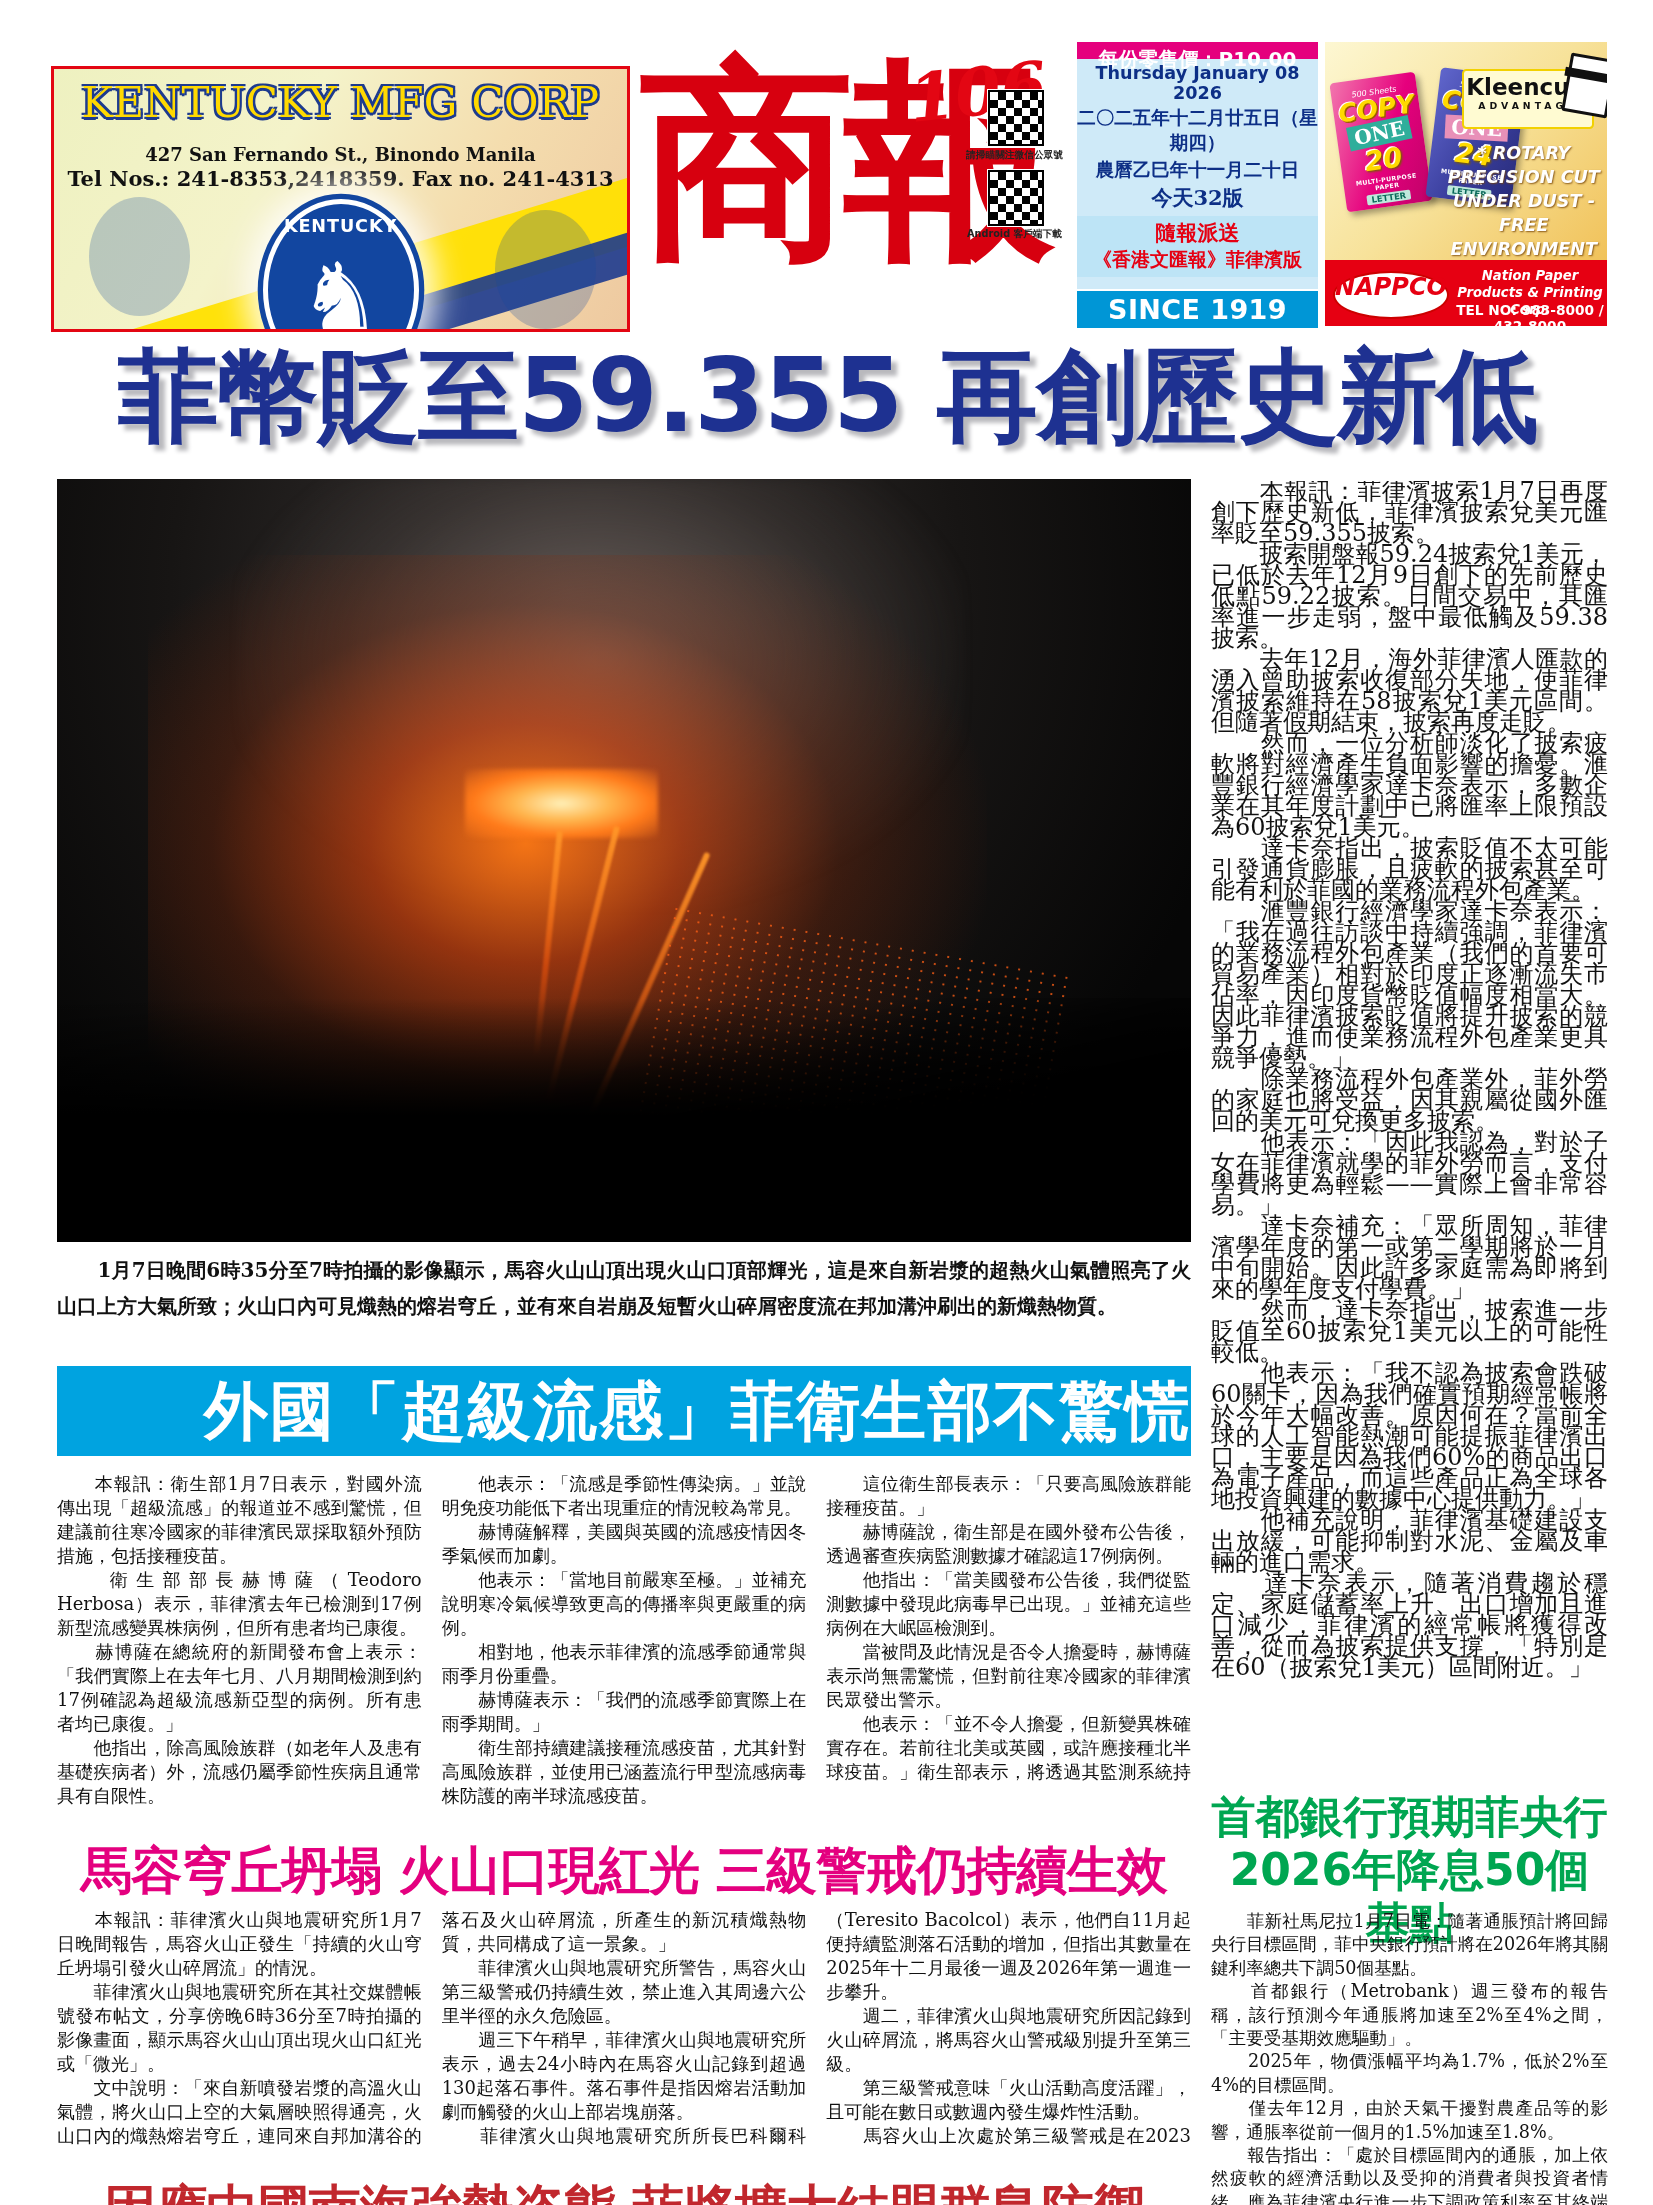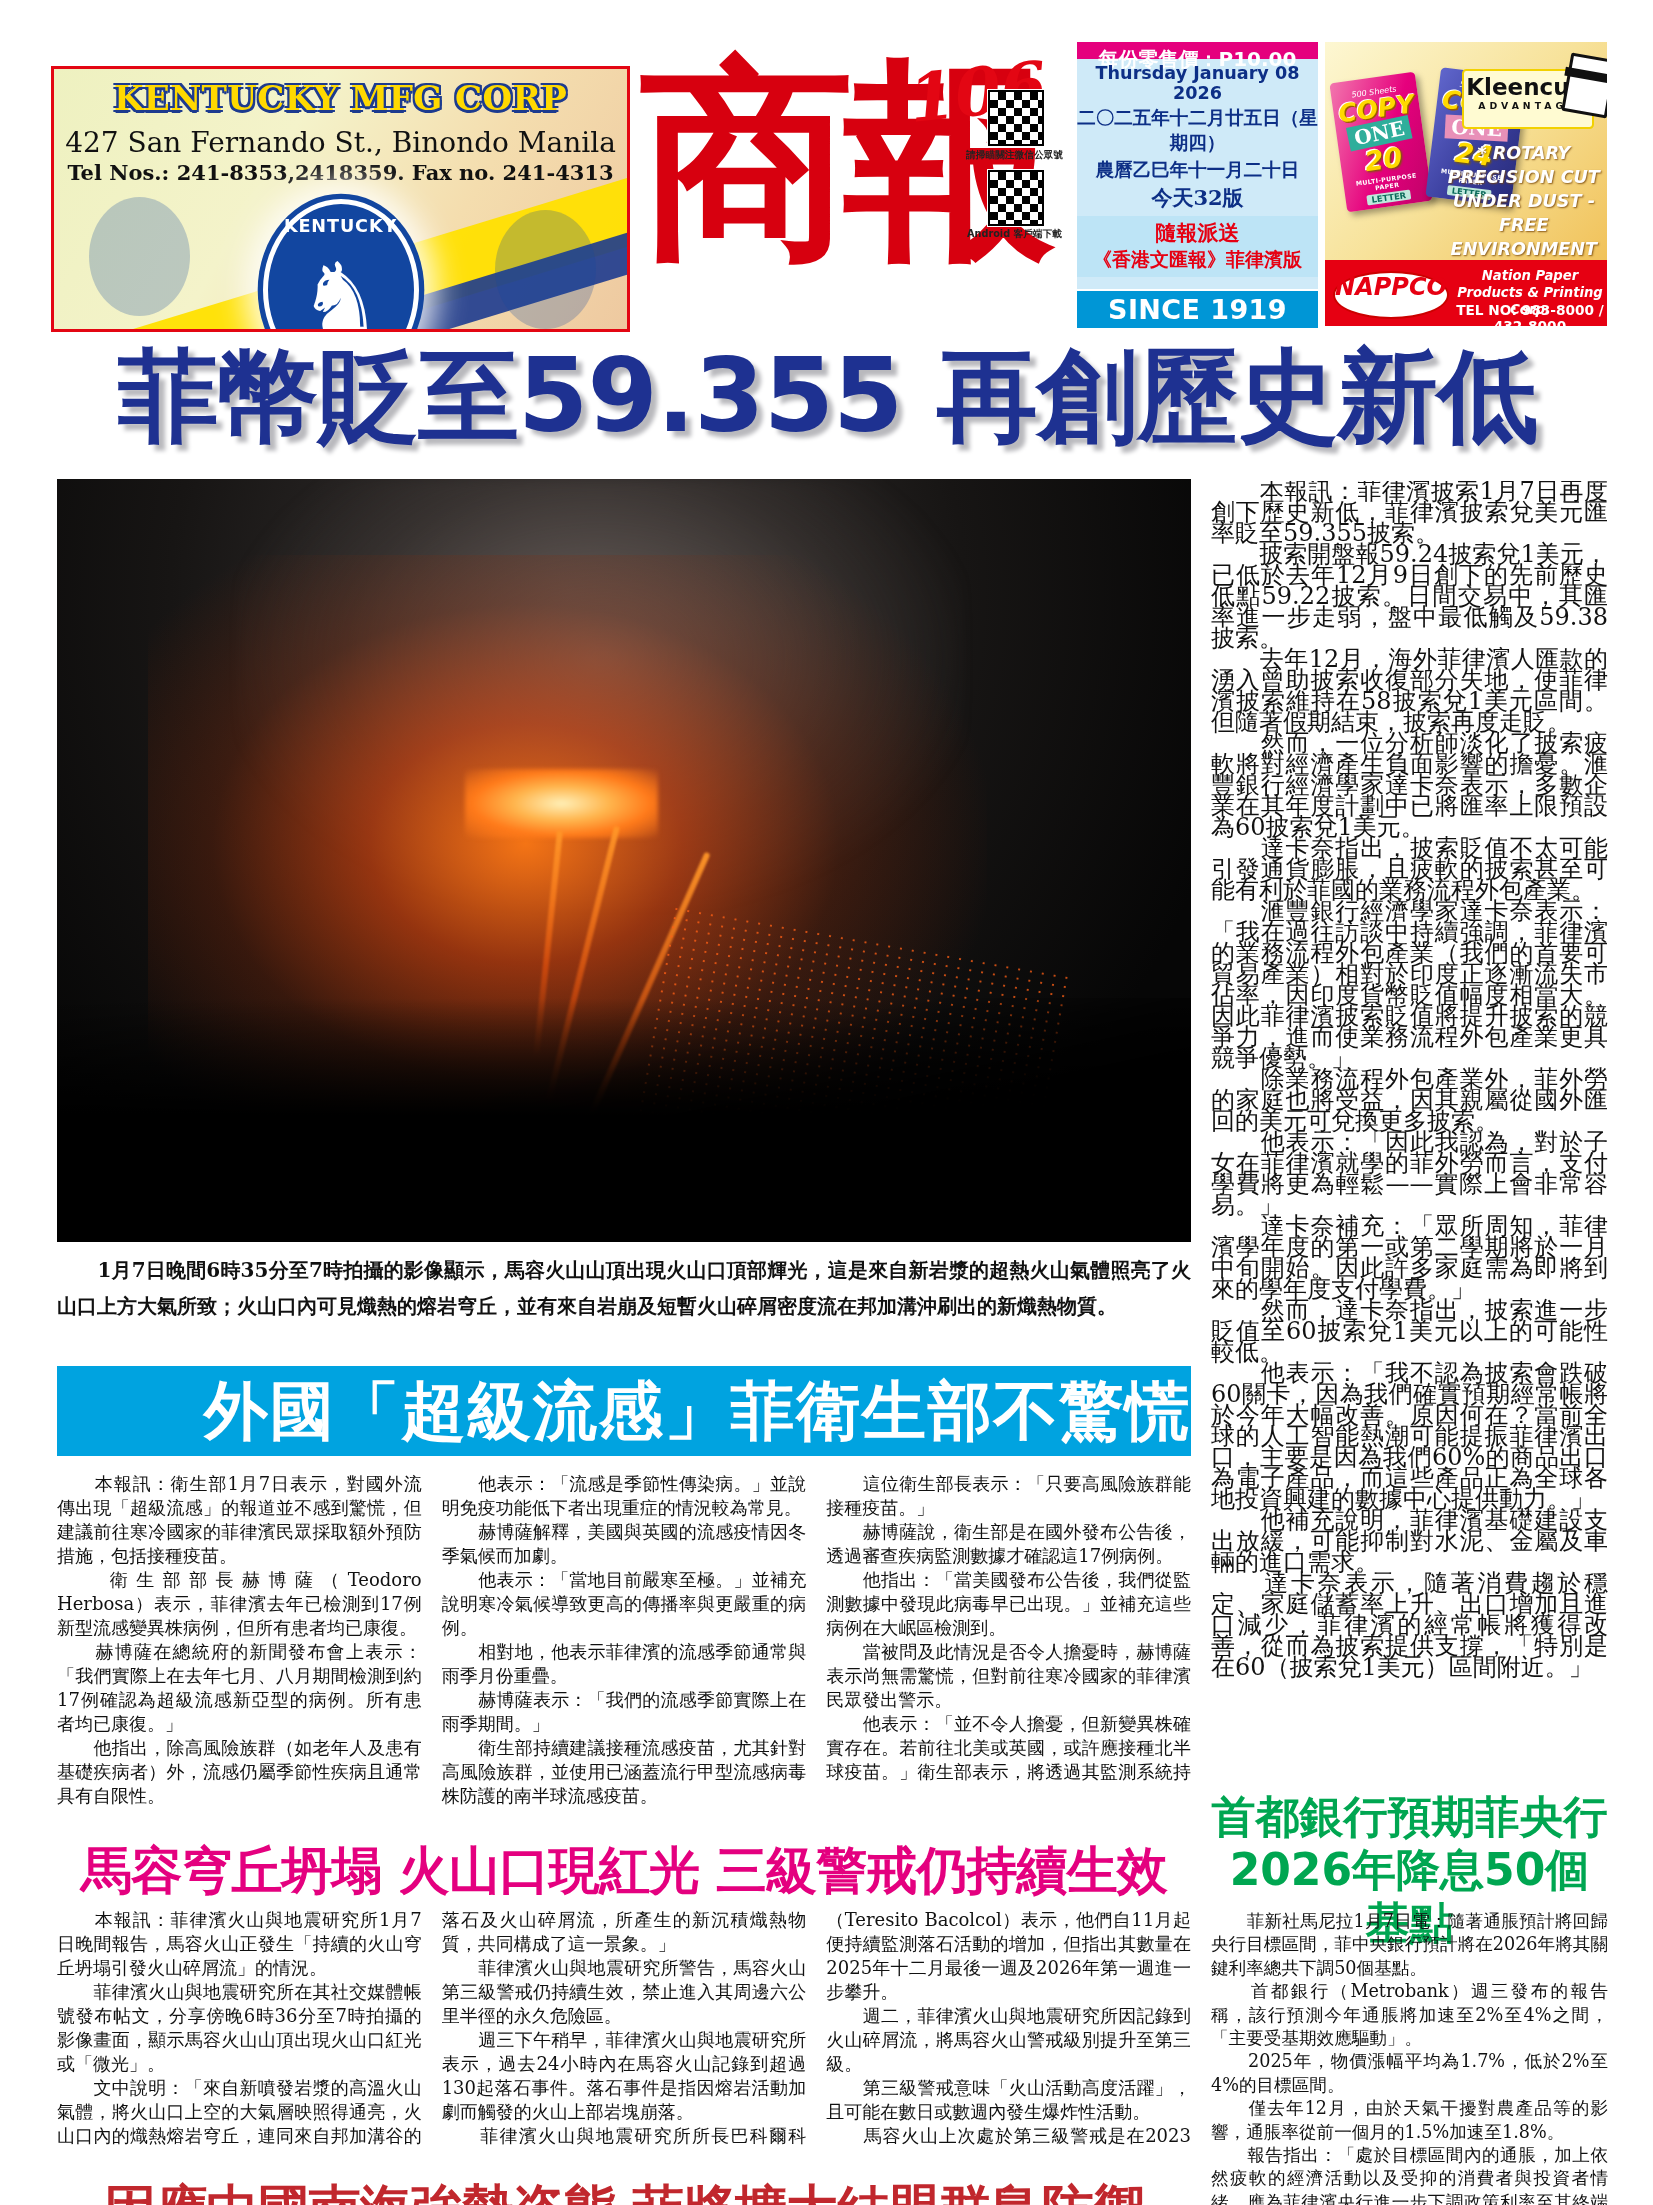--- a/index.html
+++ b/index.html
@@ -9,23 +9,23 @@
   .body-text{white-space:pre-line;text-align:justify;overflow:hidden;}
 
   
   .kentucky{left:51px;top:66px;width:573px;height:260px;border:3.5px solid #e30613;
     background:linear-gradient(120deg,#eef1c0 0%,#f4f3ca 38%,#f4ddae 68%,#eec9a0 100%);
     overflow:hidden;text-align:center;}
   .k-swoosh1{position:absolute;width:838px;height:66px;background:#ffe000;transform:rotate(-17deg);
     left:-106px;top:190px;opacity:.95;}
   .k-swoosh2{position:absolute;width:838px;height:40px;background:#1d3b8f;transform:rotate(-17deg);
     left:-115px;top:247px;opacity:.9;}
-  .k-title{position:relative;font-size:34px;font-weight:bold;color:#ffd900;letter-spacing:0.4px;margin-top:8.8px;
+  .k-title{position:relative;font-size:42px;font-weight:normal;color:#ffd900;letter-spacing:0.4px;margin-top:8.8px;
     text-shadow:-2.2px -2.2px 0 #1d3b8f,2.2px -2.2px 0 #1d3b8f,-2.2px 2.2px 0 #1d3b8f,2.2px 2.2px 0 #1d3b8f,0 3.1px 0 #1d3b8f;}
-  .k-addr{position:relative;font-size:28px;font-weight:normal;margin-top:8px;}
+  .k-addr{position:relative;font-size:18px;font-weight:bold;margin-top:17px;}
   .k-tel{position:relative;font-size:21px;font-weight:bold;margin-top:0.9px;}
   .k-logo{position:absolute;left:50%;top:130px;transform:translateX(-50%);width:146px;height:172px;
     background:#1246a0;border-radius:50%;border:5.3px solid #fff;
     box-shadow:0 0 0 5.3px #1246a0,0 0 31px 17.6px rgba(255,255,255,.85);}
   .k-logo .horse{position:absolute;left:50%;top:54%;transform:translate(-50%,-50%);font-size:93px;color:#fff;
     font-family:"DejaVu Sans",sans-serif;}
   .k-logo .arc{position:absolute;left:0;top:11.5px;width:100%;text-align:center;color:#fff;
     font:bold 17.6px "DejaVu Sans",sans-serif;letter-spacing:0.9px;}
   .k-ghost{position:absolute;width:101px;height:119px;background:#1246a0;border-radius:50%;opacity:.25;}
 

